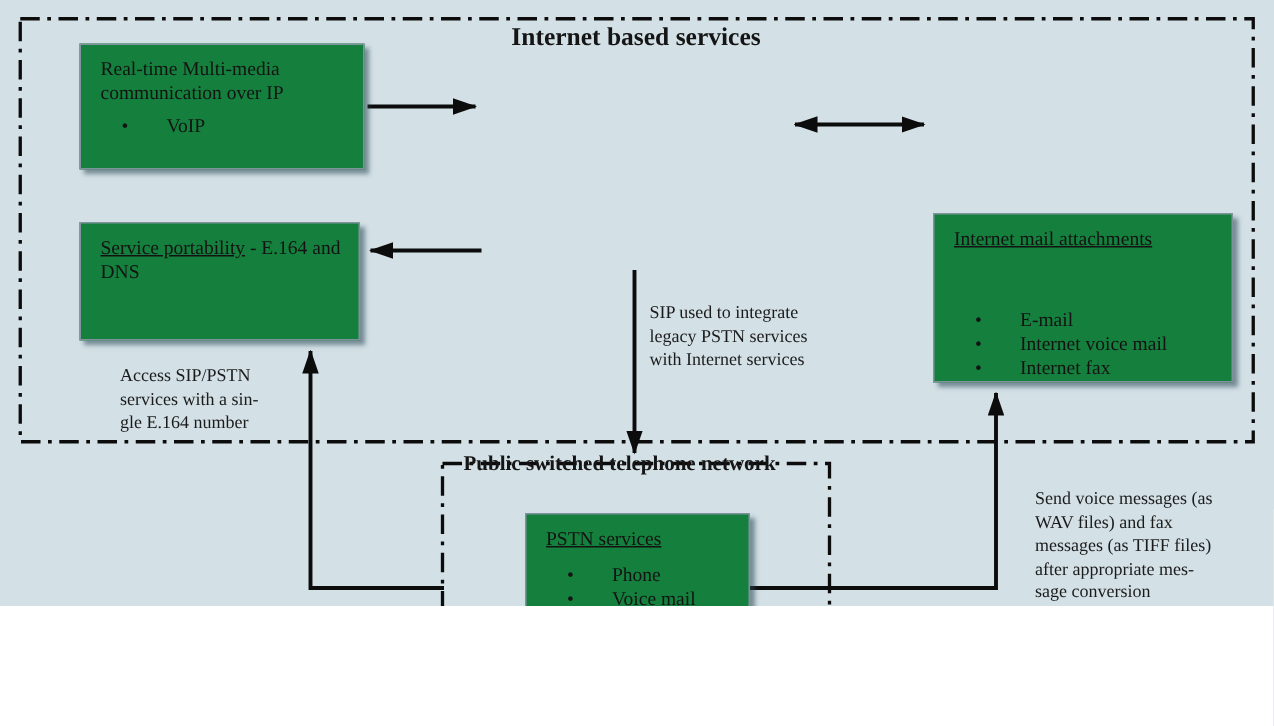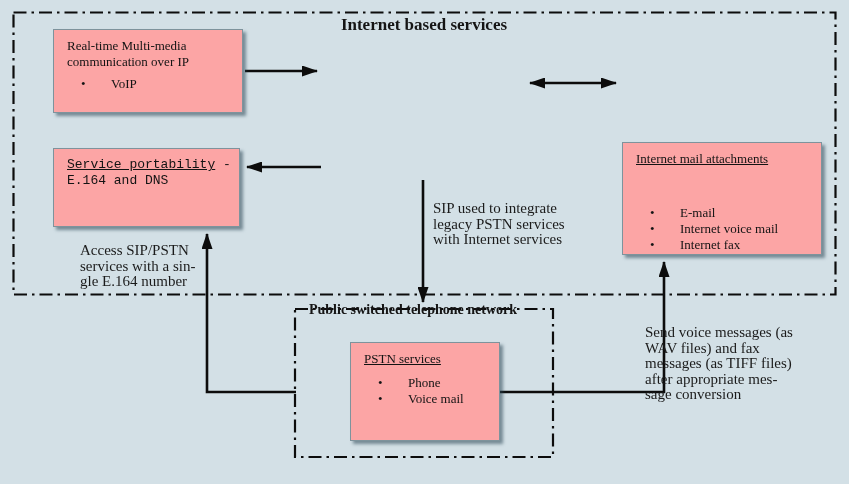--- a/index.html
+++ b/index.html
@@ -1,69 +1,69 @@
 <!DOCTYPE html>
 <html><head>
 <meta charset="utf-8">
 <style>
   html,body{margin:0;padding:0;}
   body{font-family:"Liberation Serif", serif; color:#151515;}
   .stage{
-    position:relative; width:849px; height:484px;
+    position:relative; width:849px; height:404px;
     background:#d3e0e6; overflow:hidden;
   }
   svg.layer{position:absolute; left:0; top:0; width:849px; height:484px;}
 
   .box{
     position:absolute;
-    background:#fca5a5;
+    background:#15803d;
     border:1px solid #7e939c;
     box-shadow:3px 3px 3px rgba(42,70,84,.55);
     font-size:13px; line-height:16px; color:#131313;
     box-sizing:border-box;
   }
   .box .pad{position:absolute; left:13px; top:8px; right:8px;}
   .heading{text-decoration:underline;}
   .blist{list-style:none; margin:0; padding:0;}
   .blist li{position:relative; padding-left:44px; line-height:16px;}
   .blist li::before{content:"\2022"; position:absolute; left:14px; top:0;}
 
   .region-title{position:absolute; font-weight:bold; white-space:nowrap;}
   #internet-title{left:13px; top:15px; width:822px; text-align:center; font-size:17px;}
   #pstn-title{left:309px; top:302px; font-size:14px;}
 
-  .note{position:absolute; font-size:15px; line-height:15.5px; color:#1b1b1b;}
+  .note{position:absolute; font-size:12px; line-height:15.5px; color:#1b1b1b;}
 
   
   .hmark{position:absolute; width:6px; height:6px; background:#27373d;}
   .hmark.tl{left:-2px; top:-2px;}
   .hmark.tr{right:-2px; top:-2px;}
   .hmark.bl{left:-2px; bottom:-2px;}
   .hmark.br{right:-2px; bottom:-2px;}
 
   
   #box-realtime   {left:53px;  top:29px;  width:190px; height:84px;}
   #box-signaling  {left:322px; top:52px;  width:201px; height:126px;}
   #box-instant    {left:622px; top:25px;  width:173px; height:102px;}
   #box-mail       {left:622px; top:142px; width:200px; height:113px;}
-  #box-portability{left:53px;  top:148px; width:187px; height:79px;font-family:Liberation Mono, monospace;}
+  #box-portability{left:53px;  top:148px; width:187px; height:79px;}
   #box-pstn       {left:350px; top:342px; width:150px; height:99px;}
 
   #box-realtime .text{width:158px;}
   #box-realtime .blist{margin-top:6px;}
   #box-signaling .heading-wrap{display:block; width:152px;}
   #box-signaling .body{display:block; margin-top:30px;}
   #box-instant .blist{margin-top:10px;}
   #box-mail .blist{margin-top:38px;}
   #box-pstn .blist{margin-top:8px;}
   #box-portability .text{width:168px;}
 
   #note-access{left:80px;  top:243px;}
   #note-sip   {left:433px; top:201px;}
-  #note-send  {left:645px; top:325px;}
+  #note-send  {left:690px; top:325px;}
 </style>
 </head>
 <body>
 
 <div class="stage">
 
   <svg class="layer" viewBox="0 0 849 484" xmlns="http://www.w3.org/2000/svg">
     <defs>
       <marker id="ah" viewBox="0 0 16 11" refX="15" refY="5.5" markerWidth="16" markerHeight="11" markerUnits="userSpaceOnUse" orient="auto-start-reverse">
         <path d="M0,0 L16,5.5 L0,11 Z" fill="#0c0c0c"></path>

